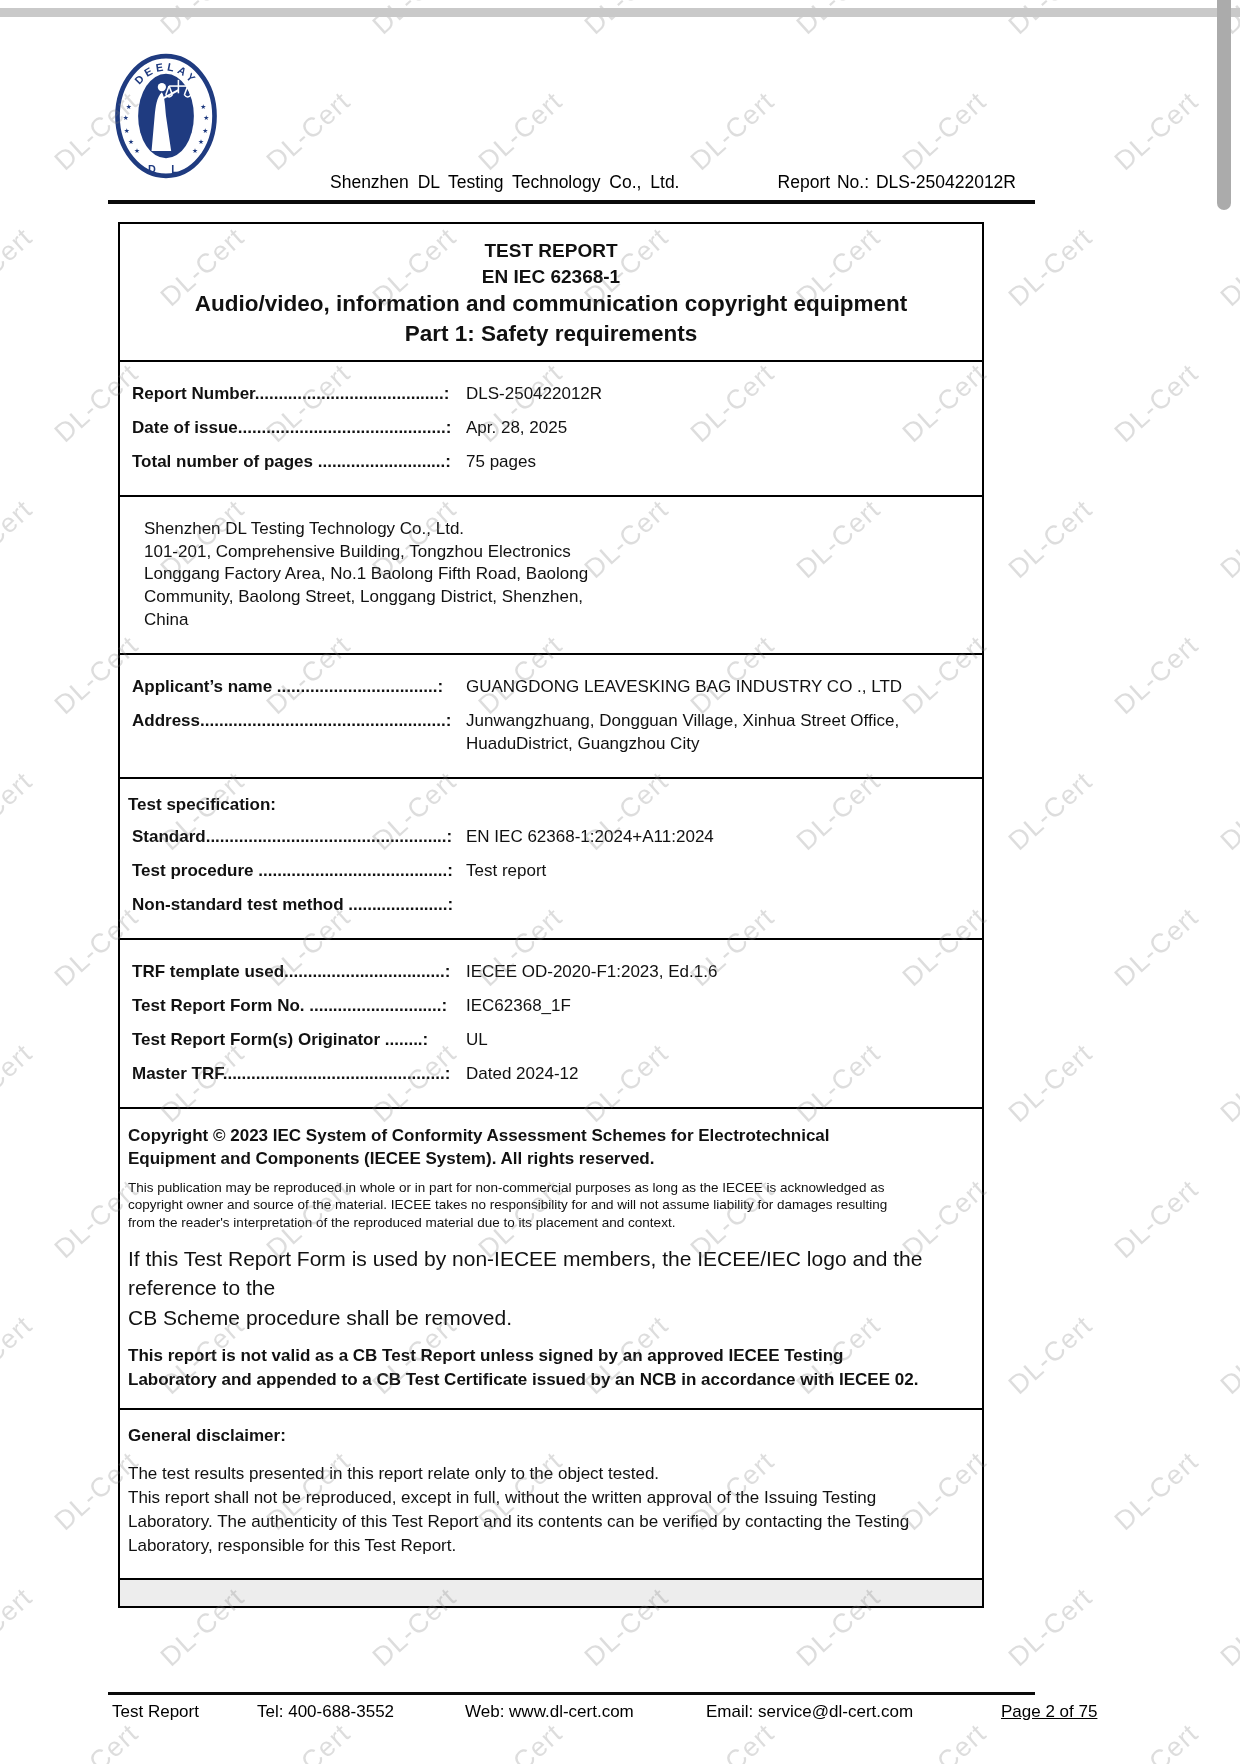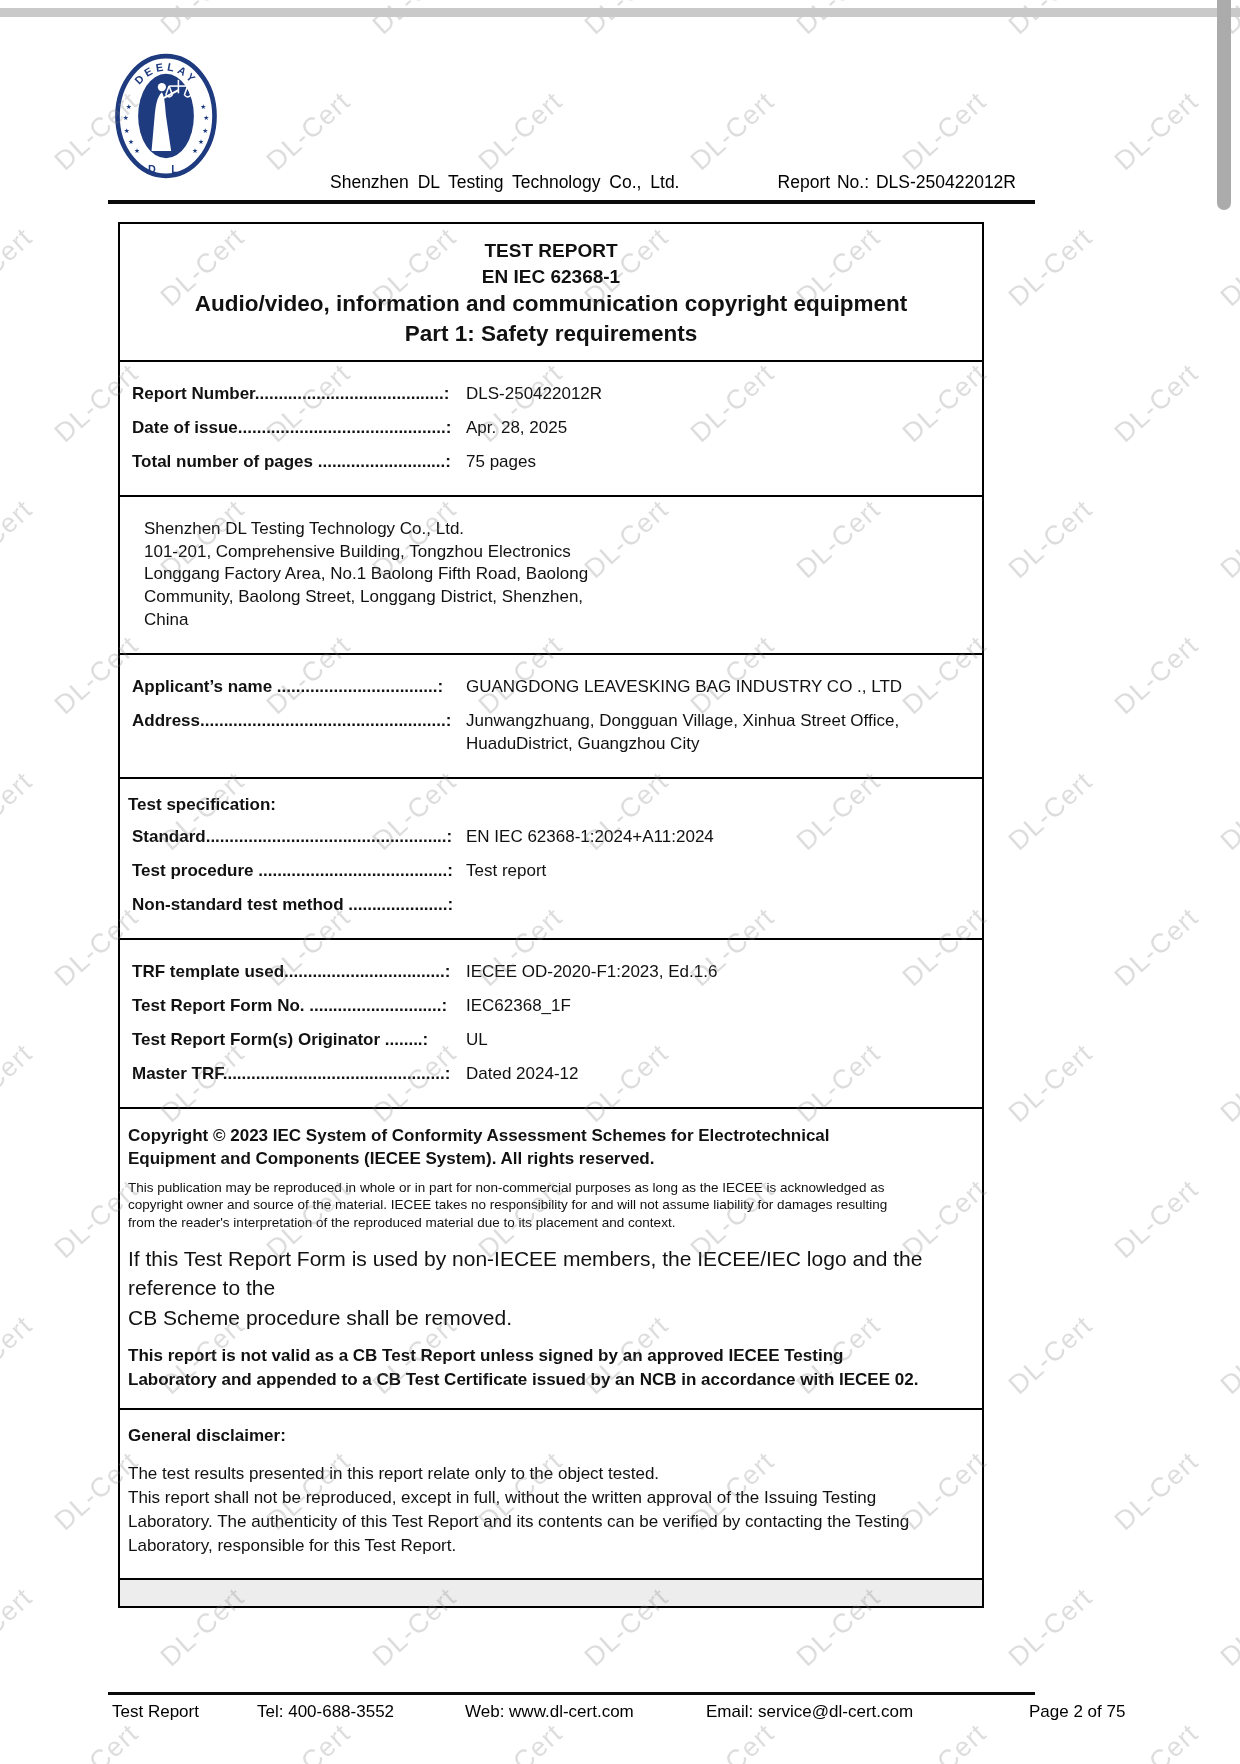--- a/index.html
+++ b/index.html
@@ -33,21 +33,21 @@
   .cp-bold { font-weight:bold; font-size:17px; line-height:1.35; margin:6px 0 8px 0; white-space:pre-line; }
   .cp-small { font-size:13.5px; line-height:1.32; margin:8px 0; white-space:pre-line; }
   .cp-norm { font-size:21px; line-height:1.4; margin:12px 0; white-space:pre-line; }
   .cp-bold2 { font-weight:bold; font-size:17px; line-height:1.4; margin:12px 0 6px 0; white-space:pre-line; }
   .disc-head { font-weight:bold; font-size:17px; margin:6px 0; }
   .disc-body { font-size:17px; line-height:1.42; margin:16px 0 10px 0; white-space:pre-line; }
   .empty-row { height:26px; background:#ededed; padding:0; }
   
   .ftr-rule { position:absolute; left:108px; top:1692px; width:927px; height:3px; background:#0a0a0a; }
   .ftr-item { position:absolute; top:1702px; font-size:17px; color:#000; white-space:nowrap; }
-  .f-doc { left:112px; } .f-tel { left:257px;text-align:center; } .f-web { left:465px; } .f-email { left:706px; } .f-page { left:1029px; }
+  .f-doc { left:112px; } .f-tel { left:257px;text-align:center; } .f-web { left:465px; } .f-email { left:706px; } .f-page { left:1001px;text-decoration:underline; }
 </style>
 </head>
 <body>
 
 <div class="topbar"></div>
 <div class="vscroll"></div>
 
 <div class="wm-layer">
     <span class="wm" style="left: -60px; top: -20px;">DL-Cert</span>
     <span class="wm" style="left: 152px; top: -20px;">DL-Cert</span>

